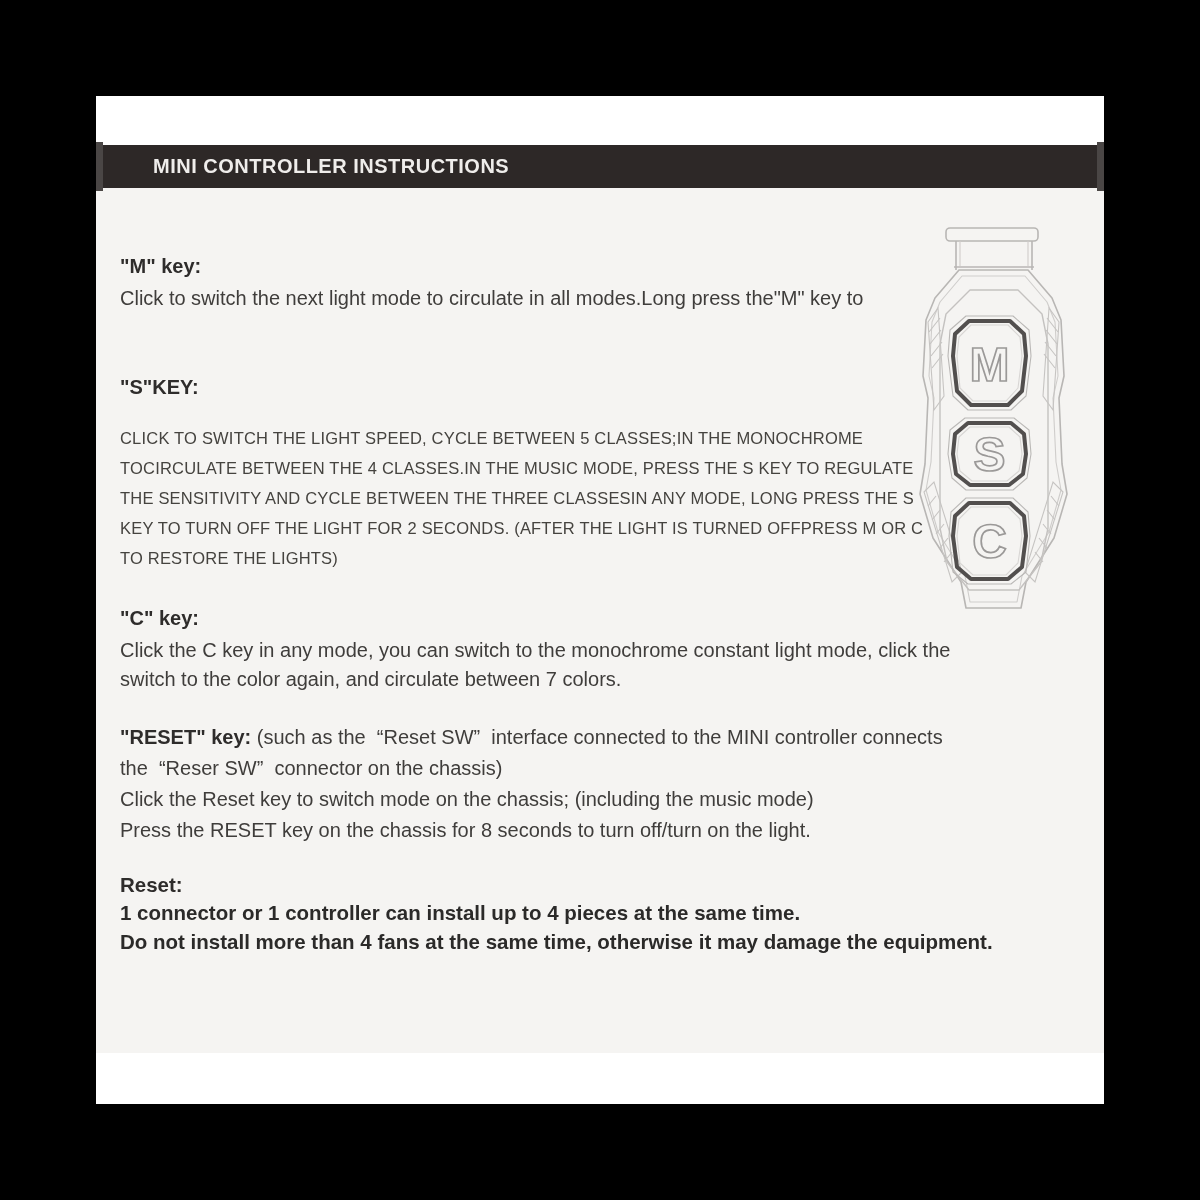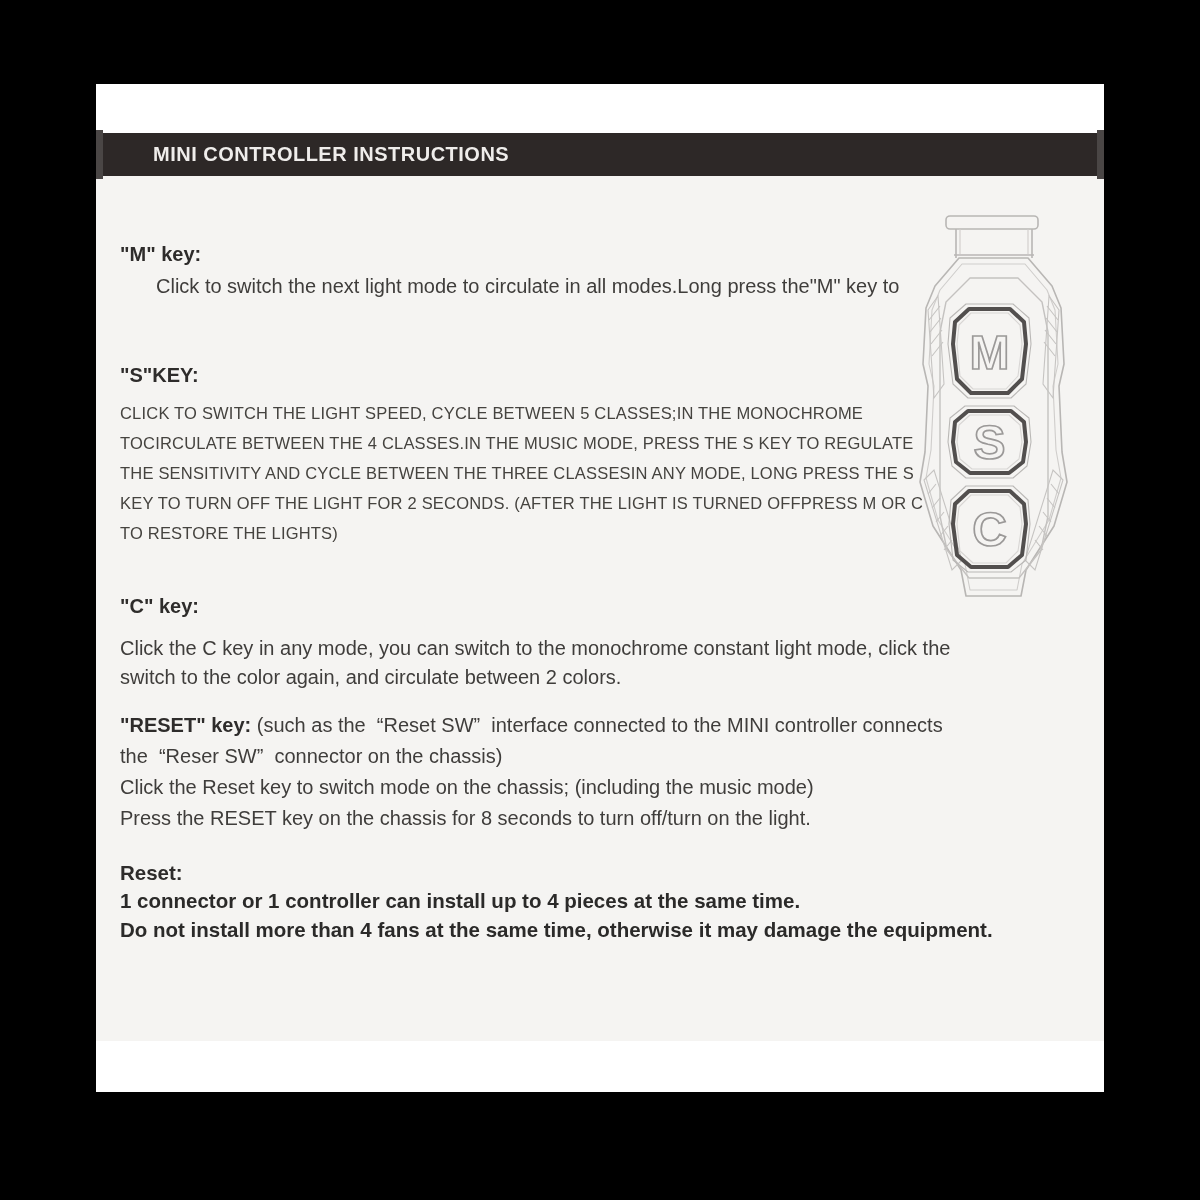--- a/index.html
+++ b/index.html
@@ -1,38 +1,38 @@
 <!DOCTYPE html>
 <html><head>
 <meta charset="utf-8">
 <style>
   * { margin:0; padding:0; box-sizing:border-box; }
   html,body { width:1200px; height:1200px; background:#000; overflow:hidden;
               font-family:"Liberation Sans", sans-serif; }
   .frame { position:absolute; left:0; top:0; width:1200px; height:1200px; background:#000; }
-  .page { position:absolute; left:96px; top:84px; width:1008px; height:1008px; background:#ffffff; }
+  .page { position:absolute; left:96px; top:96px; width:1008px; height:1008px; background:#ffffff; }
   .content-bg { position:absolute; left:0; top:92px; width:1008px; height:865px; background:#f5f4f2; }
 
   .header-bar { position:absolute; left:0; top:49px; width:1008px; height:43px; background:#2d2827; }
   .header-cap { position:absolute; top:-3px; width:7px; height:49px; background:#4a4645; }
   .header-cap.left { left:0; }
   .header-cap.right { right:0; }
   .header-title { position:absolute; left:57px; top:0; height:43px; line-height:43px;
                   color:#efedeb; font-size:20px; font-weight:600; letter-spacing:0.5px; white-space:pre; }
 
   .section { position:absolute; left:24px; }
   .sec-heading { font-size:20px; font-weight:bold; color:#2e2c2b; line-height:24px; white-space:pre; }
   .line { font-size:20px; color:#3f3d3b; line-height:29px; white-space:pre; }
   .line b { color:#2e2c2b; }
 
-  #sec-m { top:158px; } #sec-m .lines { margin-top:6px;margin-left:36px; }
+  #sec-m { top:158px; } #sec-m .lines { margin-top:6px; }
   #sec-s { top:279px; }
-  #sec-s .lines { margin-top:11px; }
+  #sec-s .lines { margin-top:24px; }
   #sec-s .line { font-size:16.5px; color:#45433f; line-height:30px; letter-spacing:0.2px; }
-  #sec-c { top:510px; } #sec-c .lines { margin-top:16px; }
+  #sec-c { top:510px; } #sec-c .lines { margin-top:6px; }
   #sec-reset { top:626px; } #sec-reset .line { line-height:31px; }
   #sec-notice { top:776px; }
   #sec-notice .sec-heading { font-size:20.5px; line-height:26px; }
   #sec-notice .lines { margin-top:0; }
   #sec-notice .line { font-size:20.5px; font-weight:bold; color:#2b2a29; line-height:29px; }
 
   .device { position:absolute; left:806px; top:130px; width:176px; height:396px; }
   .device svg { width:100%; height:100%; }
   .ln  { fill:none; stroke:#b8b6b4; stroke-width:1.6; stroke-linejoin:round; }
   .ln2 { fill:none; stroke:#cfcdcb; stroke-width:1.1; stroke-linejoin:round; }
@@ -72,21 +72,21 @@
         <div class="line">THE SENSITIVITY AND CYCLE BETWEEN THE THREE CLASSESIN ANY MODE, LONG PRESS THE S</div>
         <div class="line">KEY TO TURN OFF THE LIGHT FOR 2 SECONDS. (AFTER THE LIGHT IS TURNED OFFPRESS M OR C</div>
         <div class="line">TO RESTORE THE LIGHTS)</div>
       </div>
     </div>
 
     <div class="section" id="sec-c">
       <h2 class="sec-heading">"C" key:</h2>
       <div class="lines">
         <div class="line">Click the C key in any mode, you can switch to the monochrome constant light mode, click the</div>
-        <div class="line">switch to the color again, and circulate between 2 colors.</div>
+        <div class="line">switch to the color again, and circulate between 7 colors.</div>
       </div>
     </div>
 
     <div class="section" id="sec-reset">
       <div class="line"><b>"RESET" key:</b><span> (such as the  “Reset SW”  interface connected to the MINI controller connects</span></div>
       <div class="line">the  “Reser SW”  connector on the chassis)</div>
       <div class="line">Click the Reset key to switch mode on the chassis; (including the music mode)</div>
       <div class="line">Press the RESET key on the chassis for 8 seconds to turn off/turn on the light.</div>
     </div>
 

